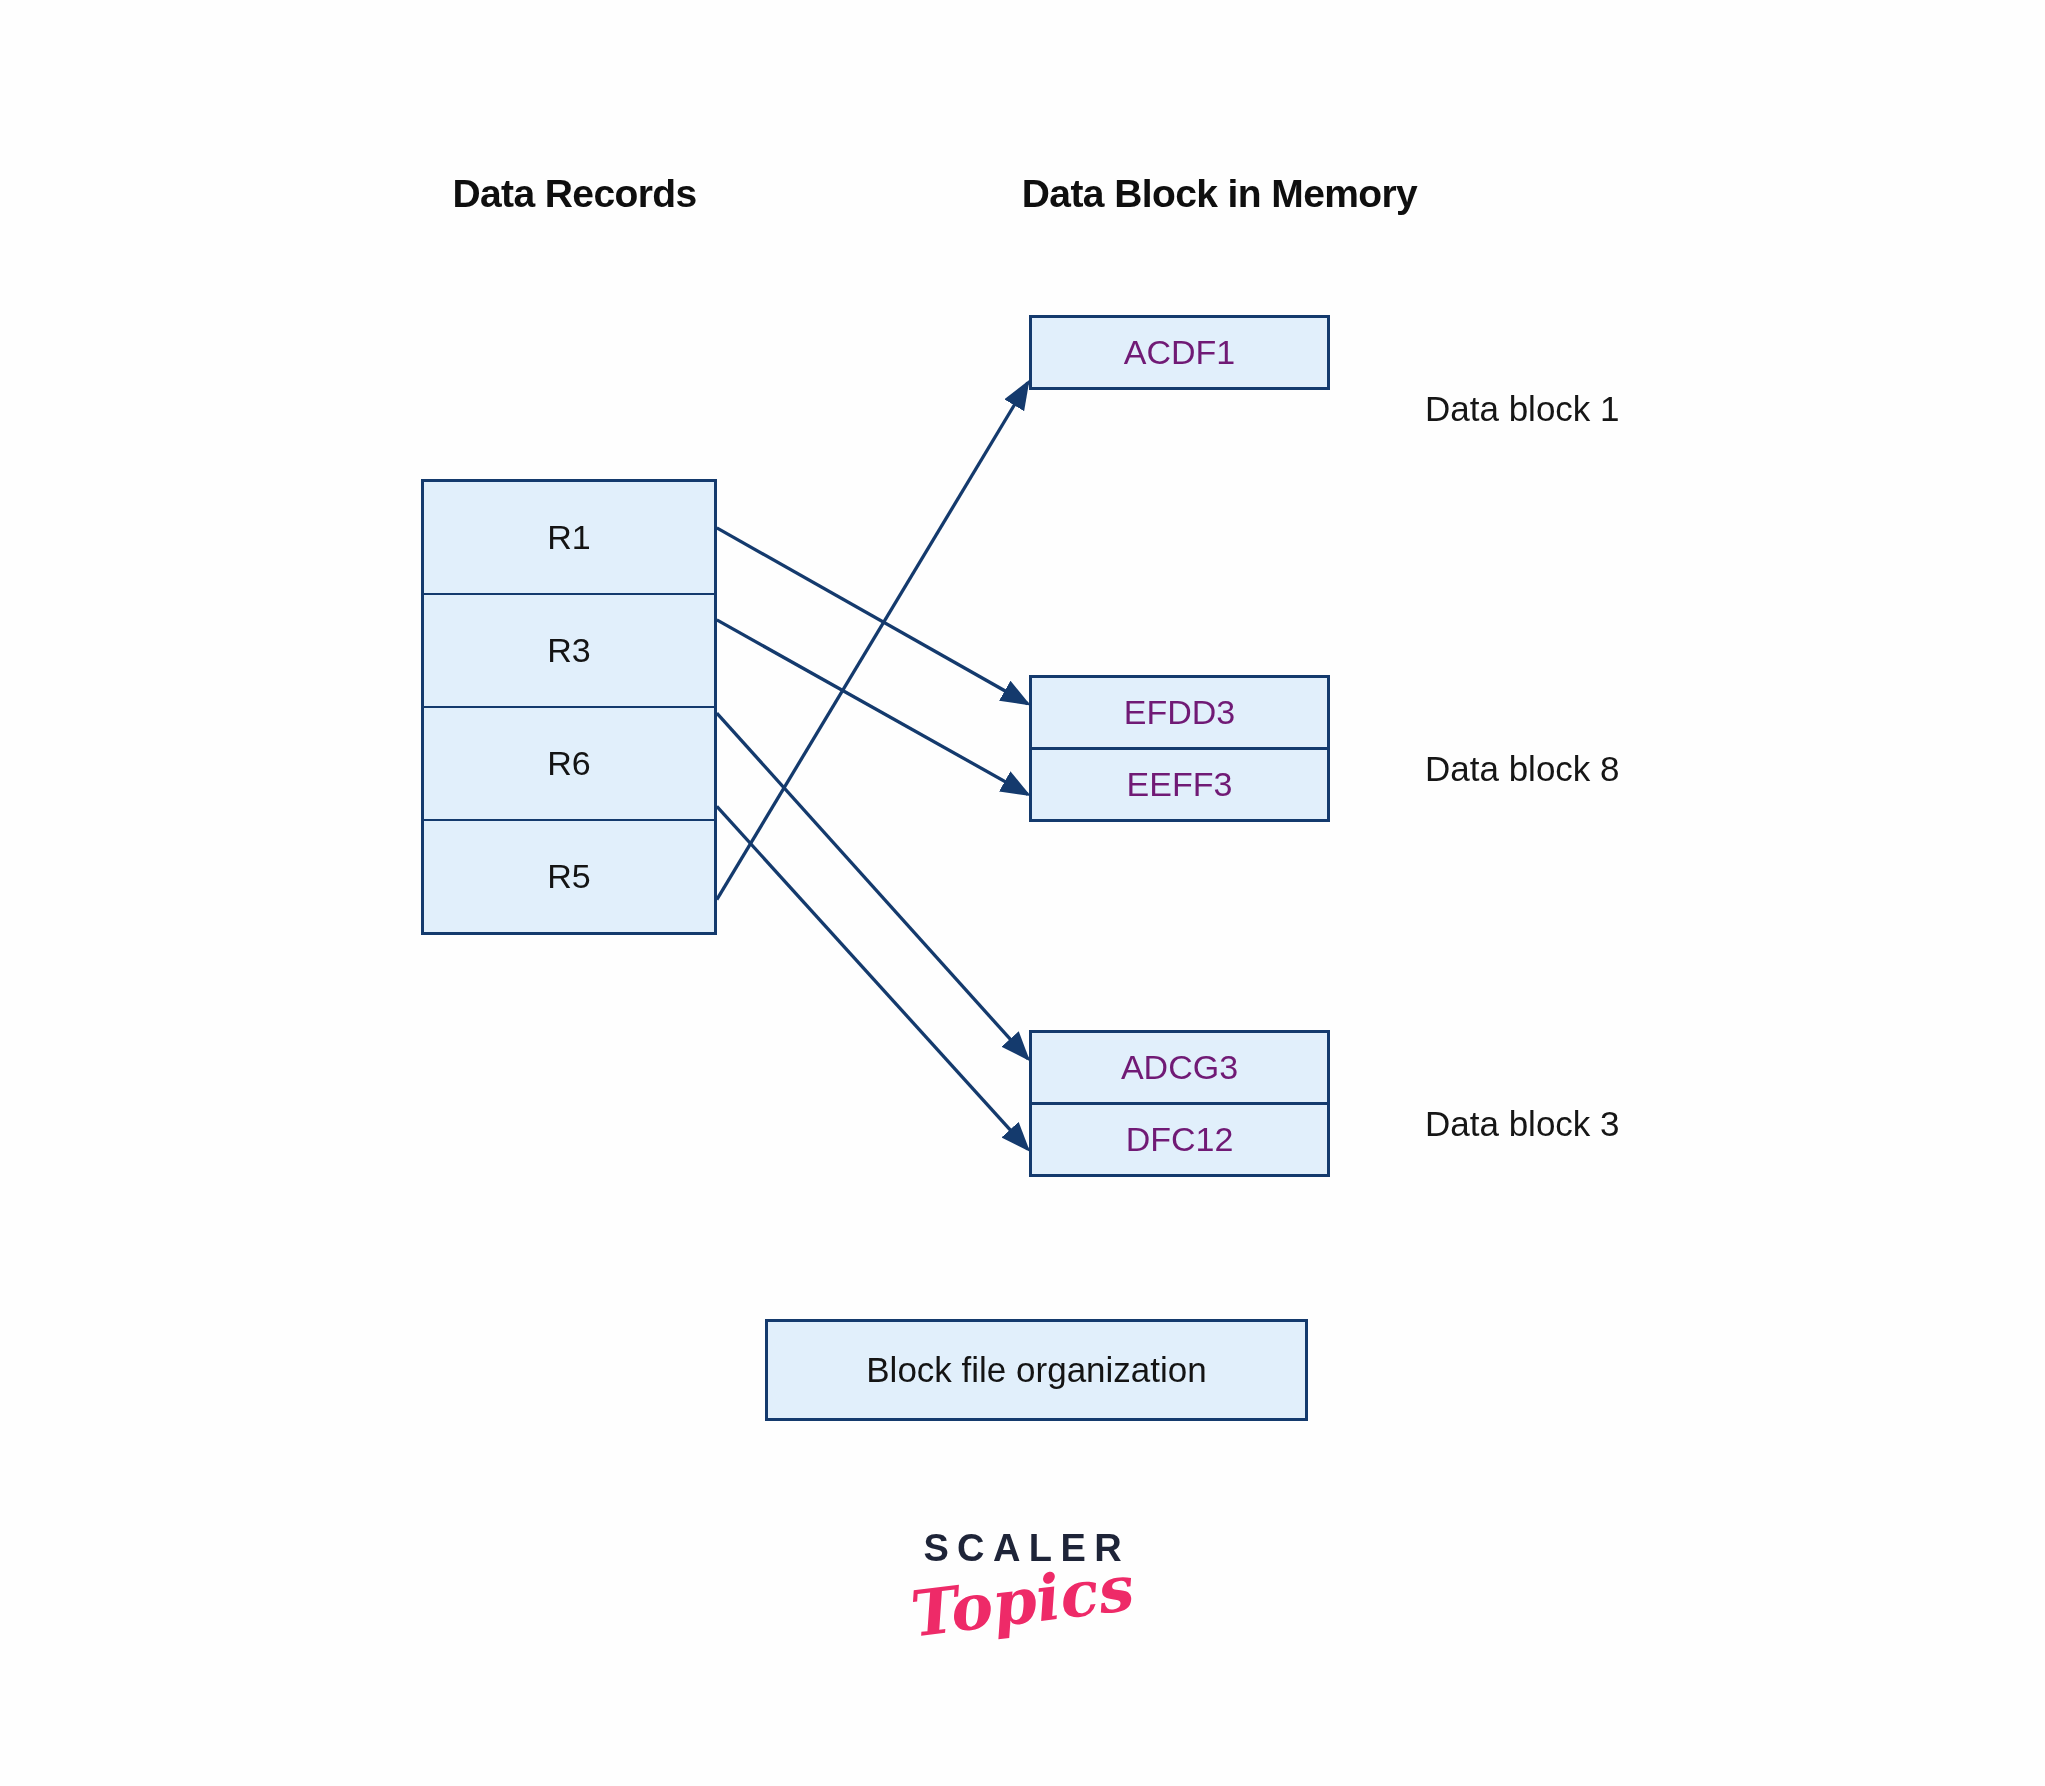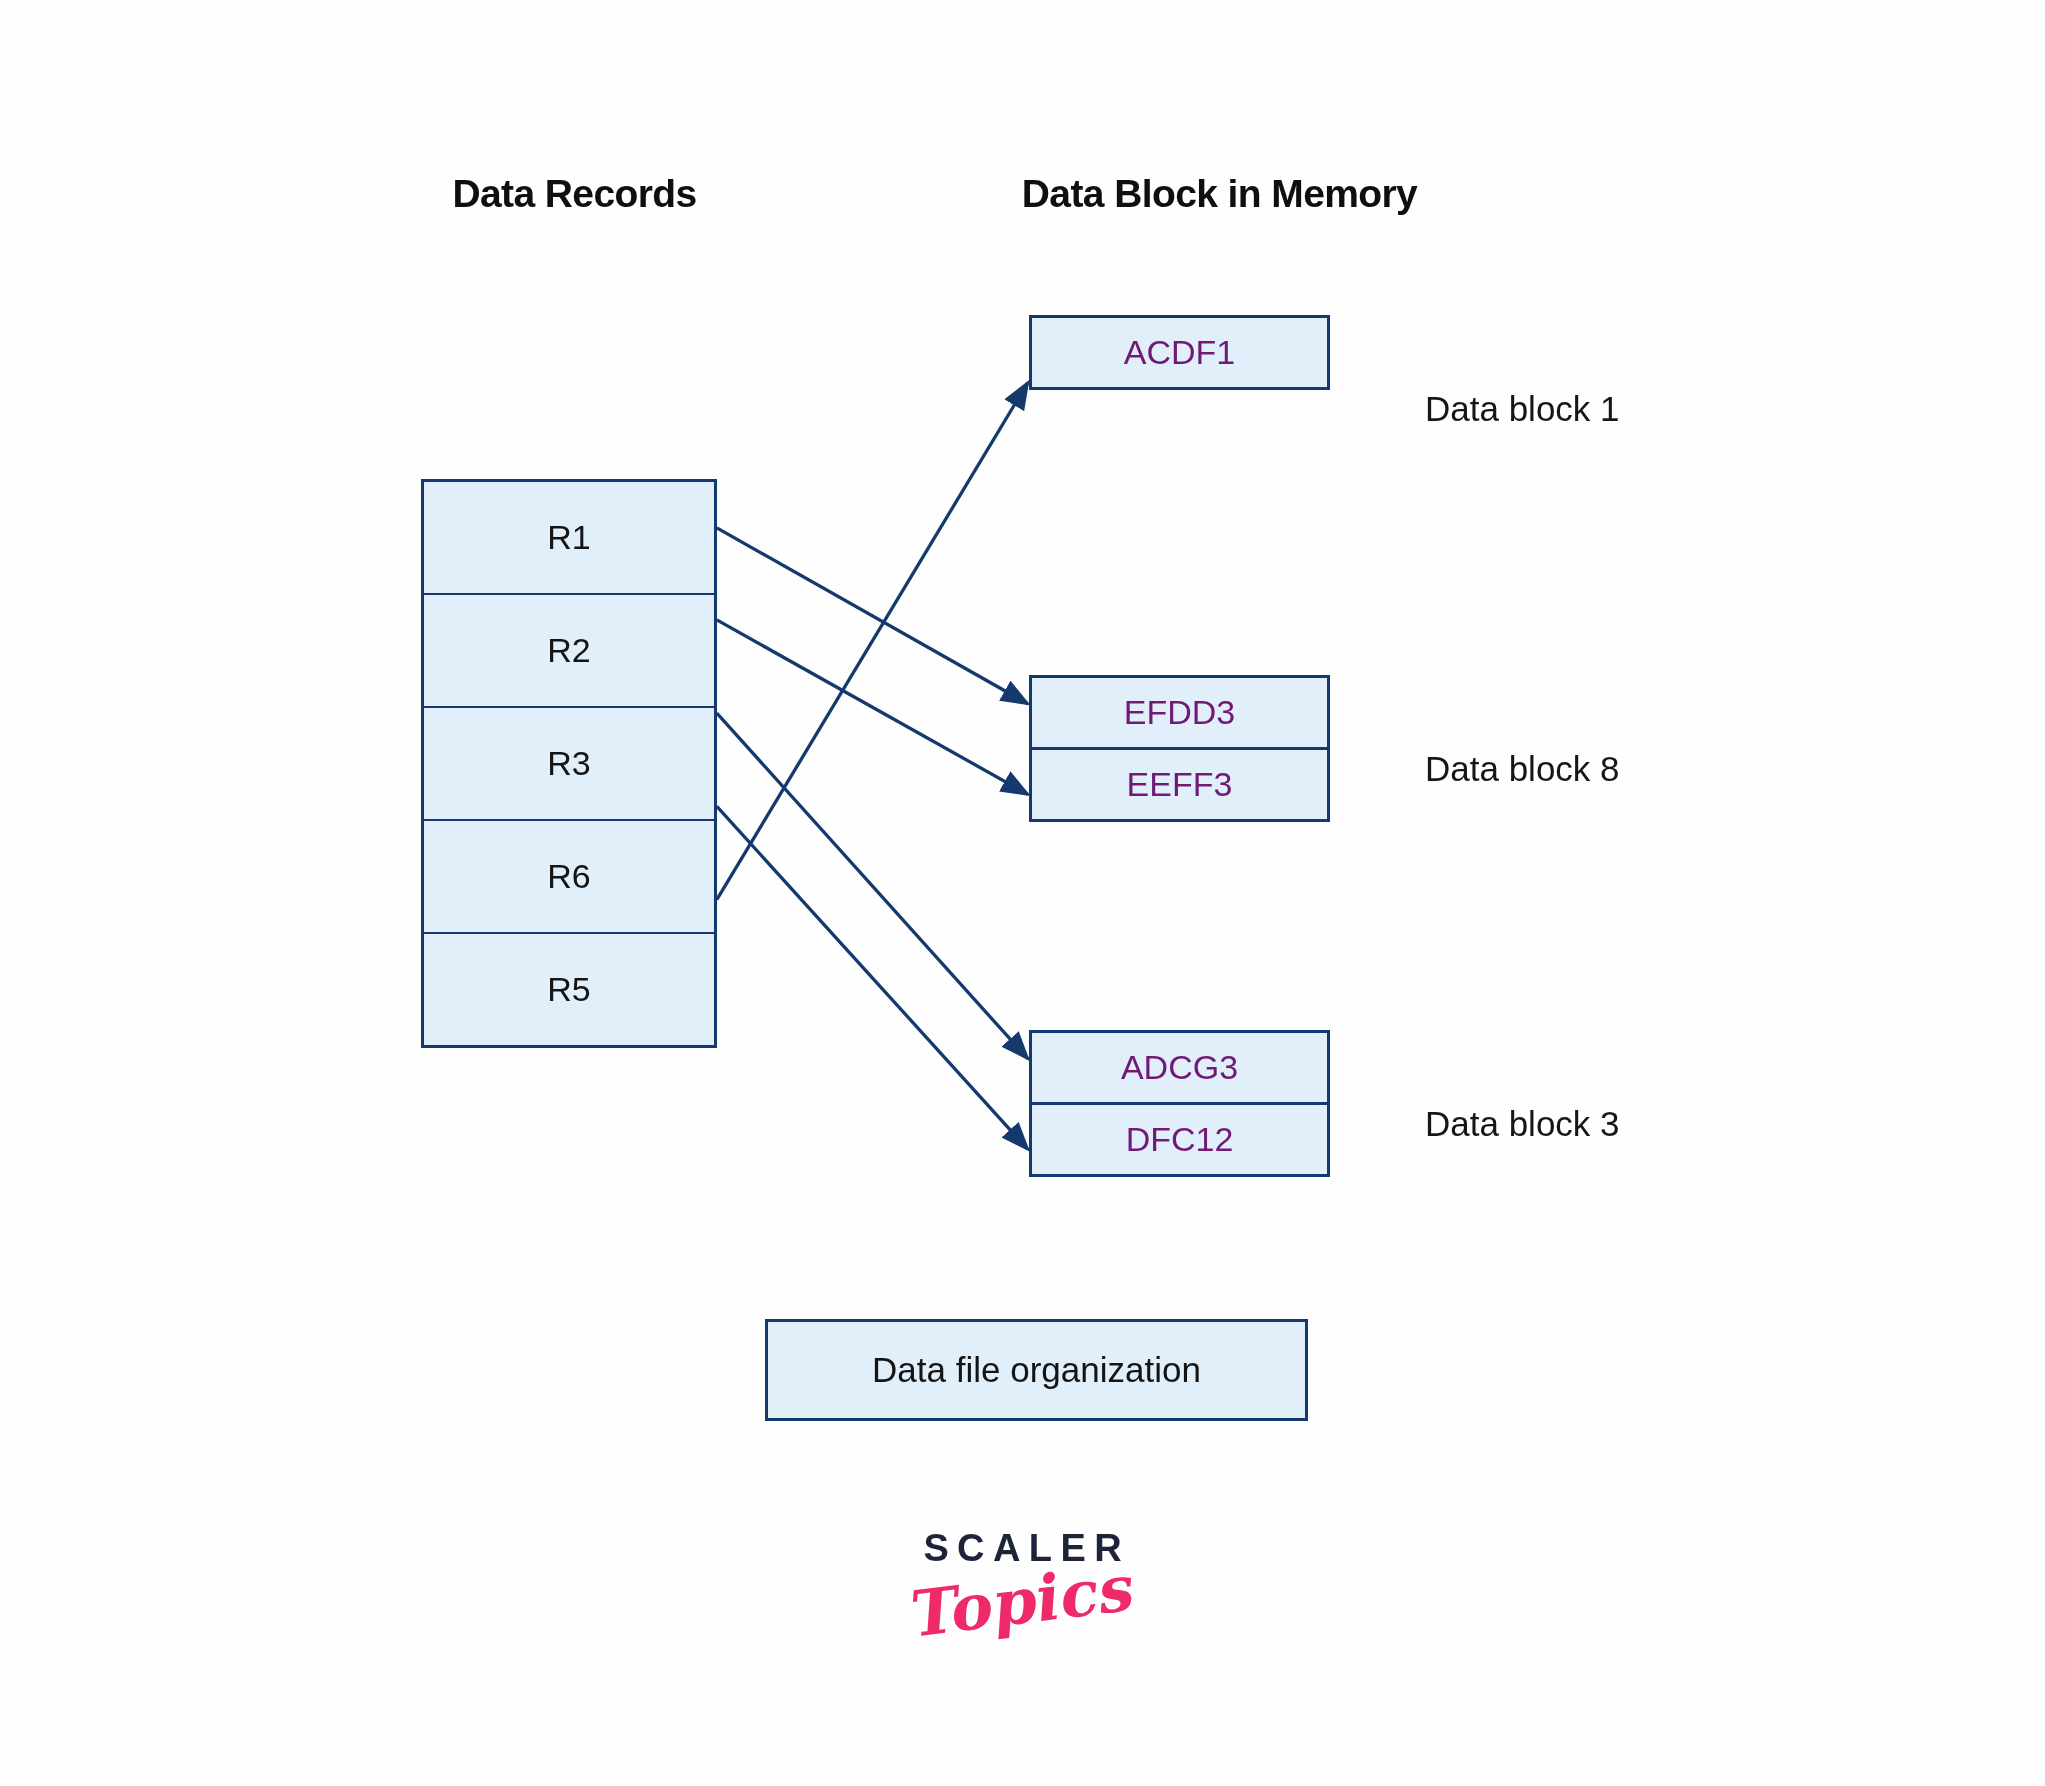--- a/index.html
+++ b/index.html
@@ -134,21 +134,20 @@
 <body>
 
 <div class="canvas">
 
   <div class="col-title title-left">Data Records</div>
 
   <div class="col-title title-right">Data Block in Memory</div>
 
   <div class="records">
     <div class="record-row">R1</div>
-    <div class="record-row">R2</div>
     <div class="record-row">R3</div>
     <div class="record-row">R6</div>
     <div class="record-row">R5</div>
   </div>
 
   <div class="block block-1">
     <div class="cell">ACDF1</div>
   </div>
   <div class="block-label label-1">Data block 1</div>
 
@@ -158,21 +157,21 @@
   </div>
   <div class="block-label label-2">Data block 8</div>
 
   <div class="block block-3">
     <div class="cell">ADCG3</div>
     <div class="cell">DFC12</div>
   </div>
   <div class="block-label label-3">Data block 3</div>
 
   <div class="help-box">
-    <span>Data file organization</span>
+    <span>Block file organization</span>
   </div>
 
   <div class="logo">
     <div class="logo-brand">SCALER</div>
     <div class="logo-word">Topics</div>
   </div>
 
   <svg class="arrow-layer" id="arrow-svg" viewBox="0 0 3400 2969" xmlns="http://www.w3.org/2000/svg">
     <defs>
       <marker id="ah" markerWidth="9" markerHeight="7" refX="8" refY="3.5" orient="auto">

